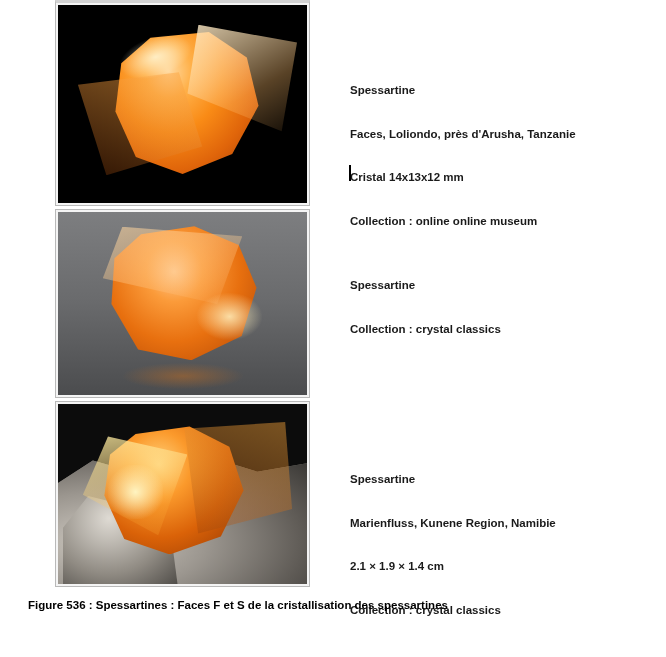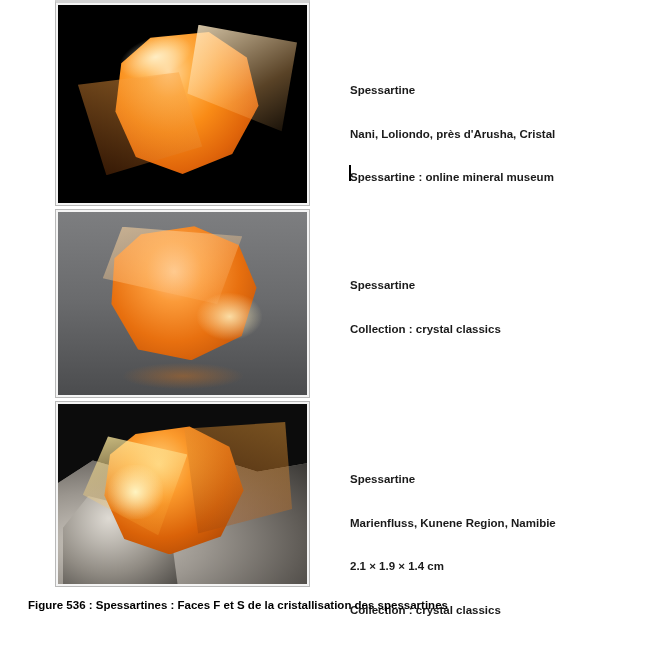--- a/index.html
+++ b/index.html
@@ -268,22 +268,23 @@
         <div class="facet-a"></div>
         <div class="facet-b"></div>
         <div class="gleam"></div>
       </div>
     </div>
 
   </div>
 
   <div class="side-caption cap-1">
     <span class="line">Spessartine</span>
-    <span class="line">Nani, Loliondo, près d'Arusha, Cristal</span>
-    <span class="line">Spessartine : online mineral museum</span>
+    <span class="line">Faces, Loliondo, près d'Arusha, Tanzanie</span>
+    <span class="line">Cristal 14x13x12 mm</span>
+    <span class="line">Collection : online online museum</span>
   </div>
 
   <div class="text-cursor"></div>
 
   <div class="side-caption cap-2">
     <span class="line">Spessartine</span>
     <span class="line">Collection : crystal classics</span>
   </div>
 
   <div class="side-caption cap-3">

